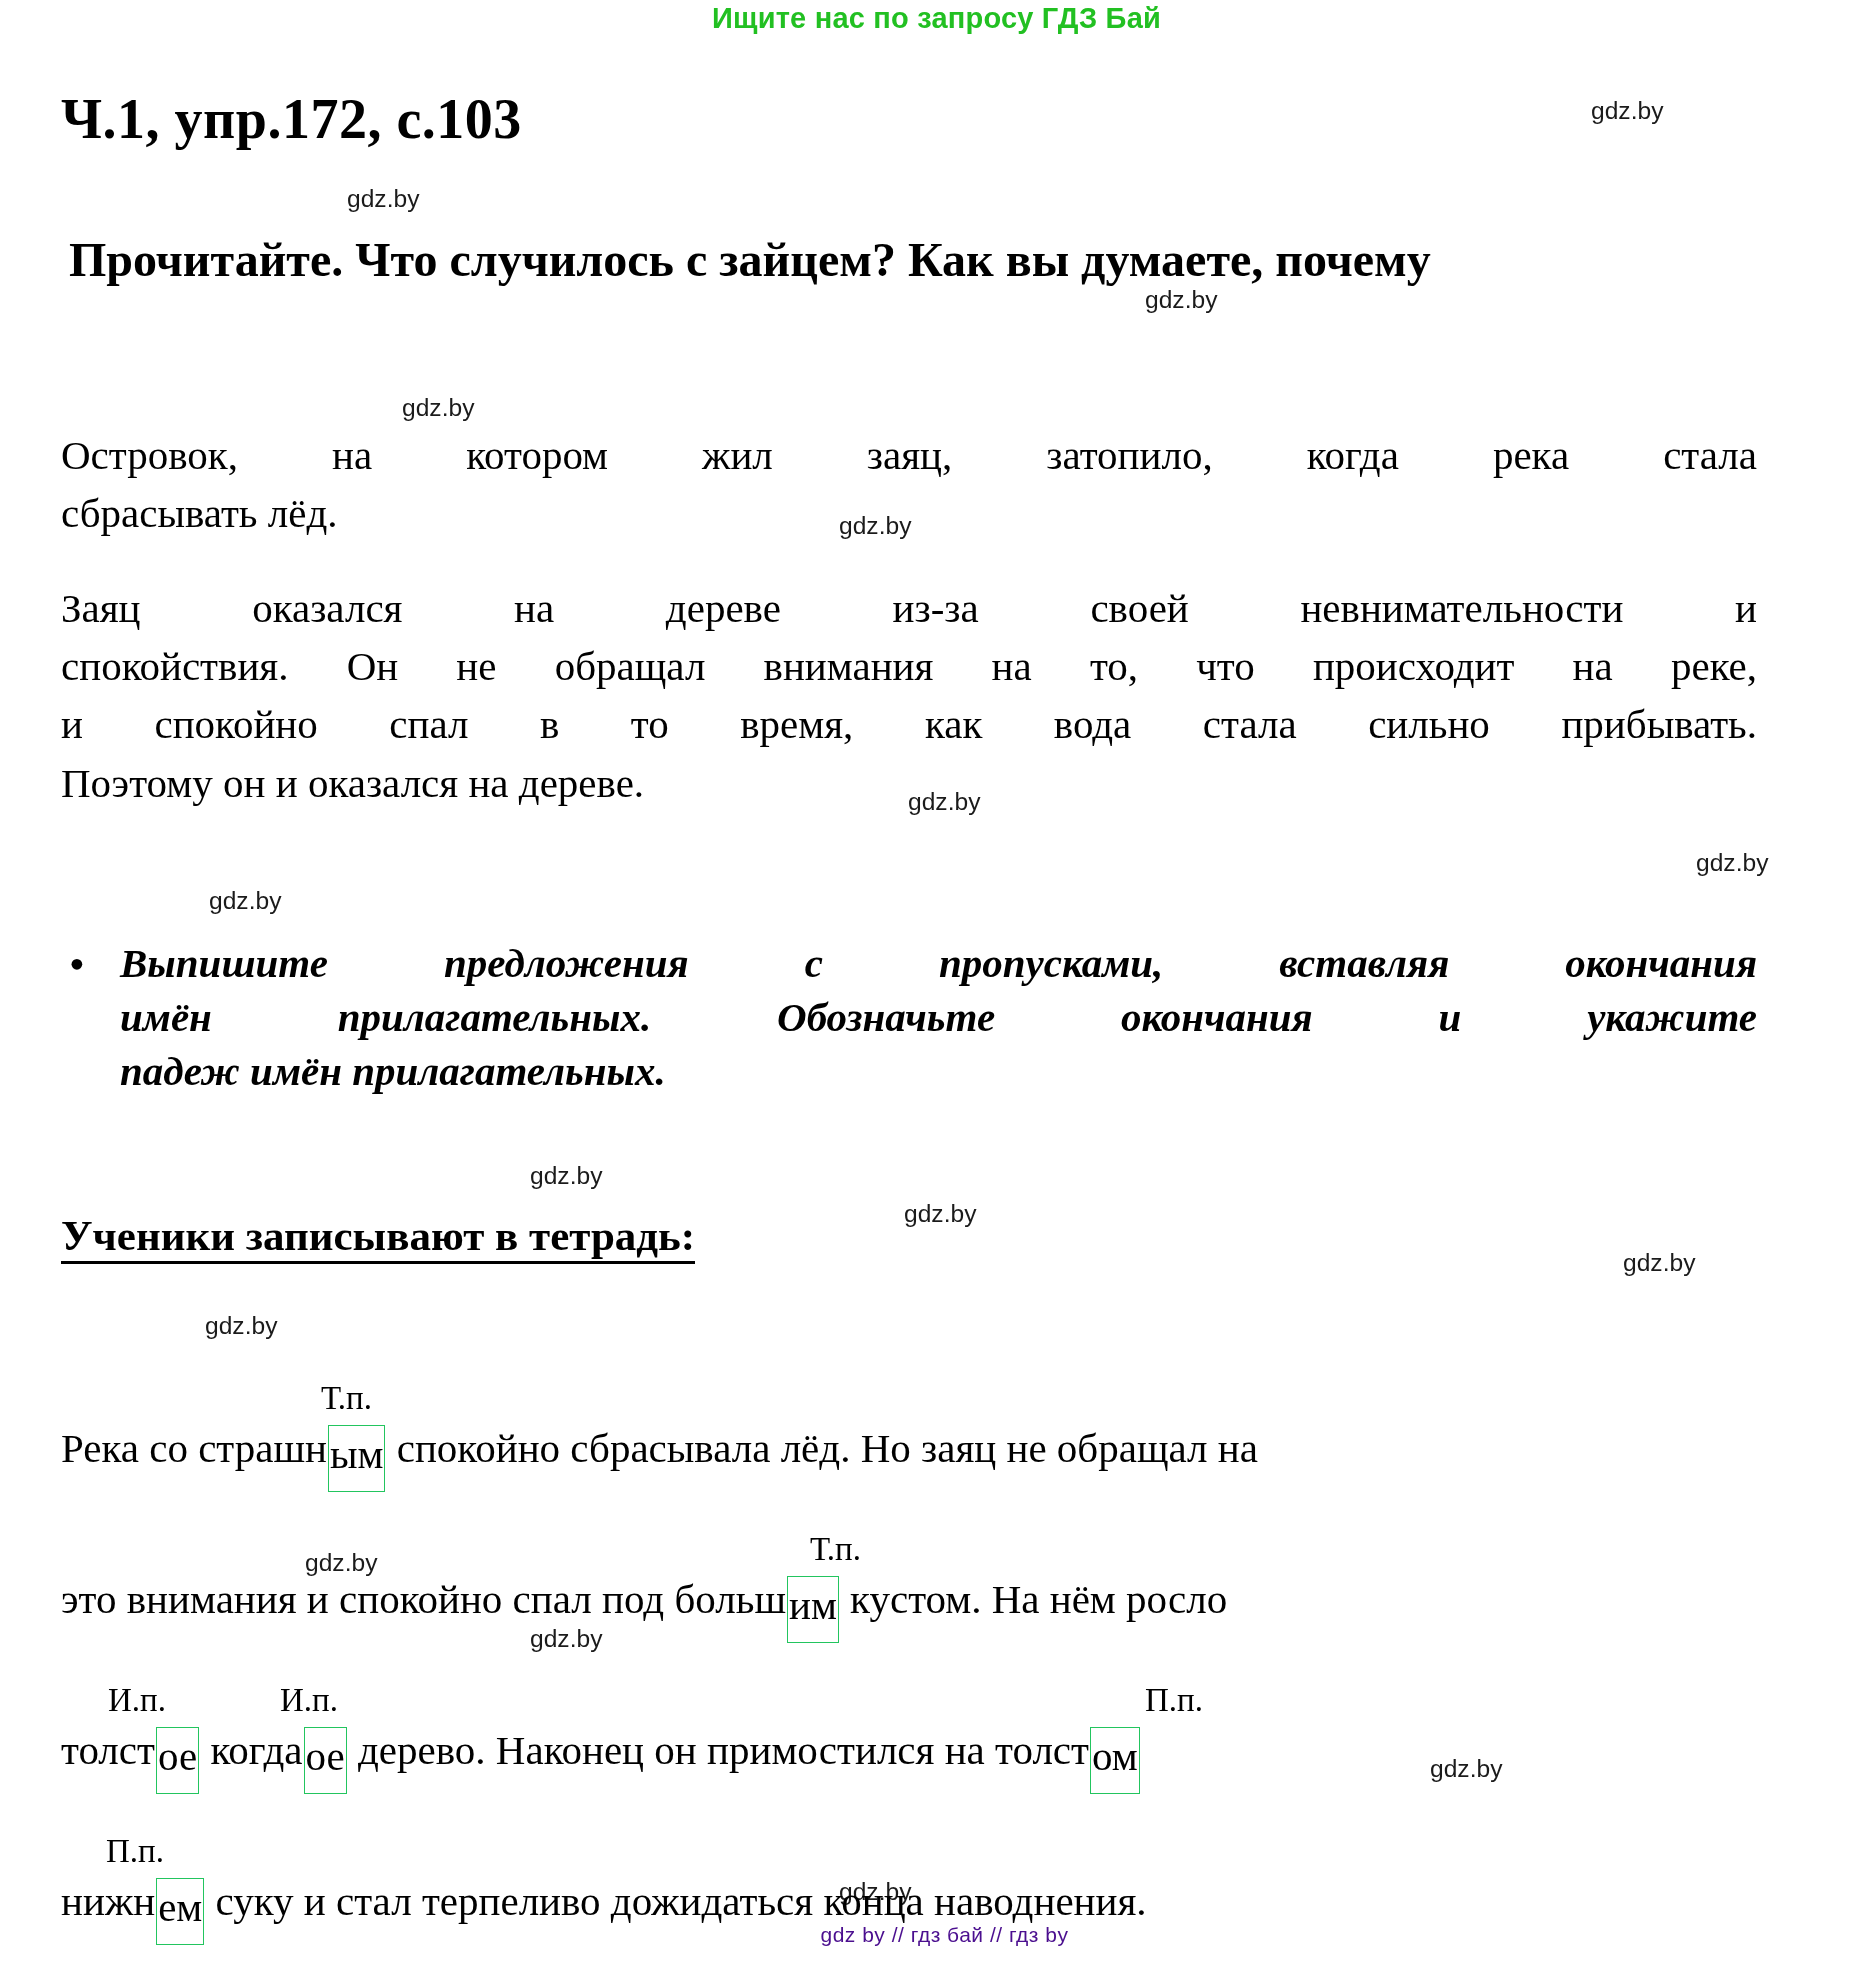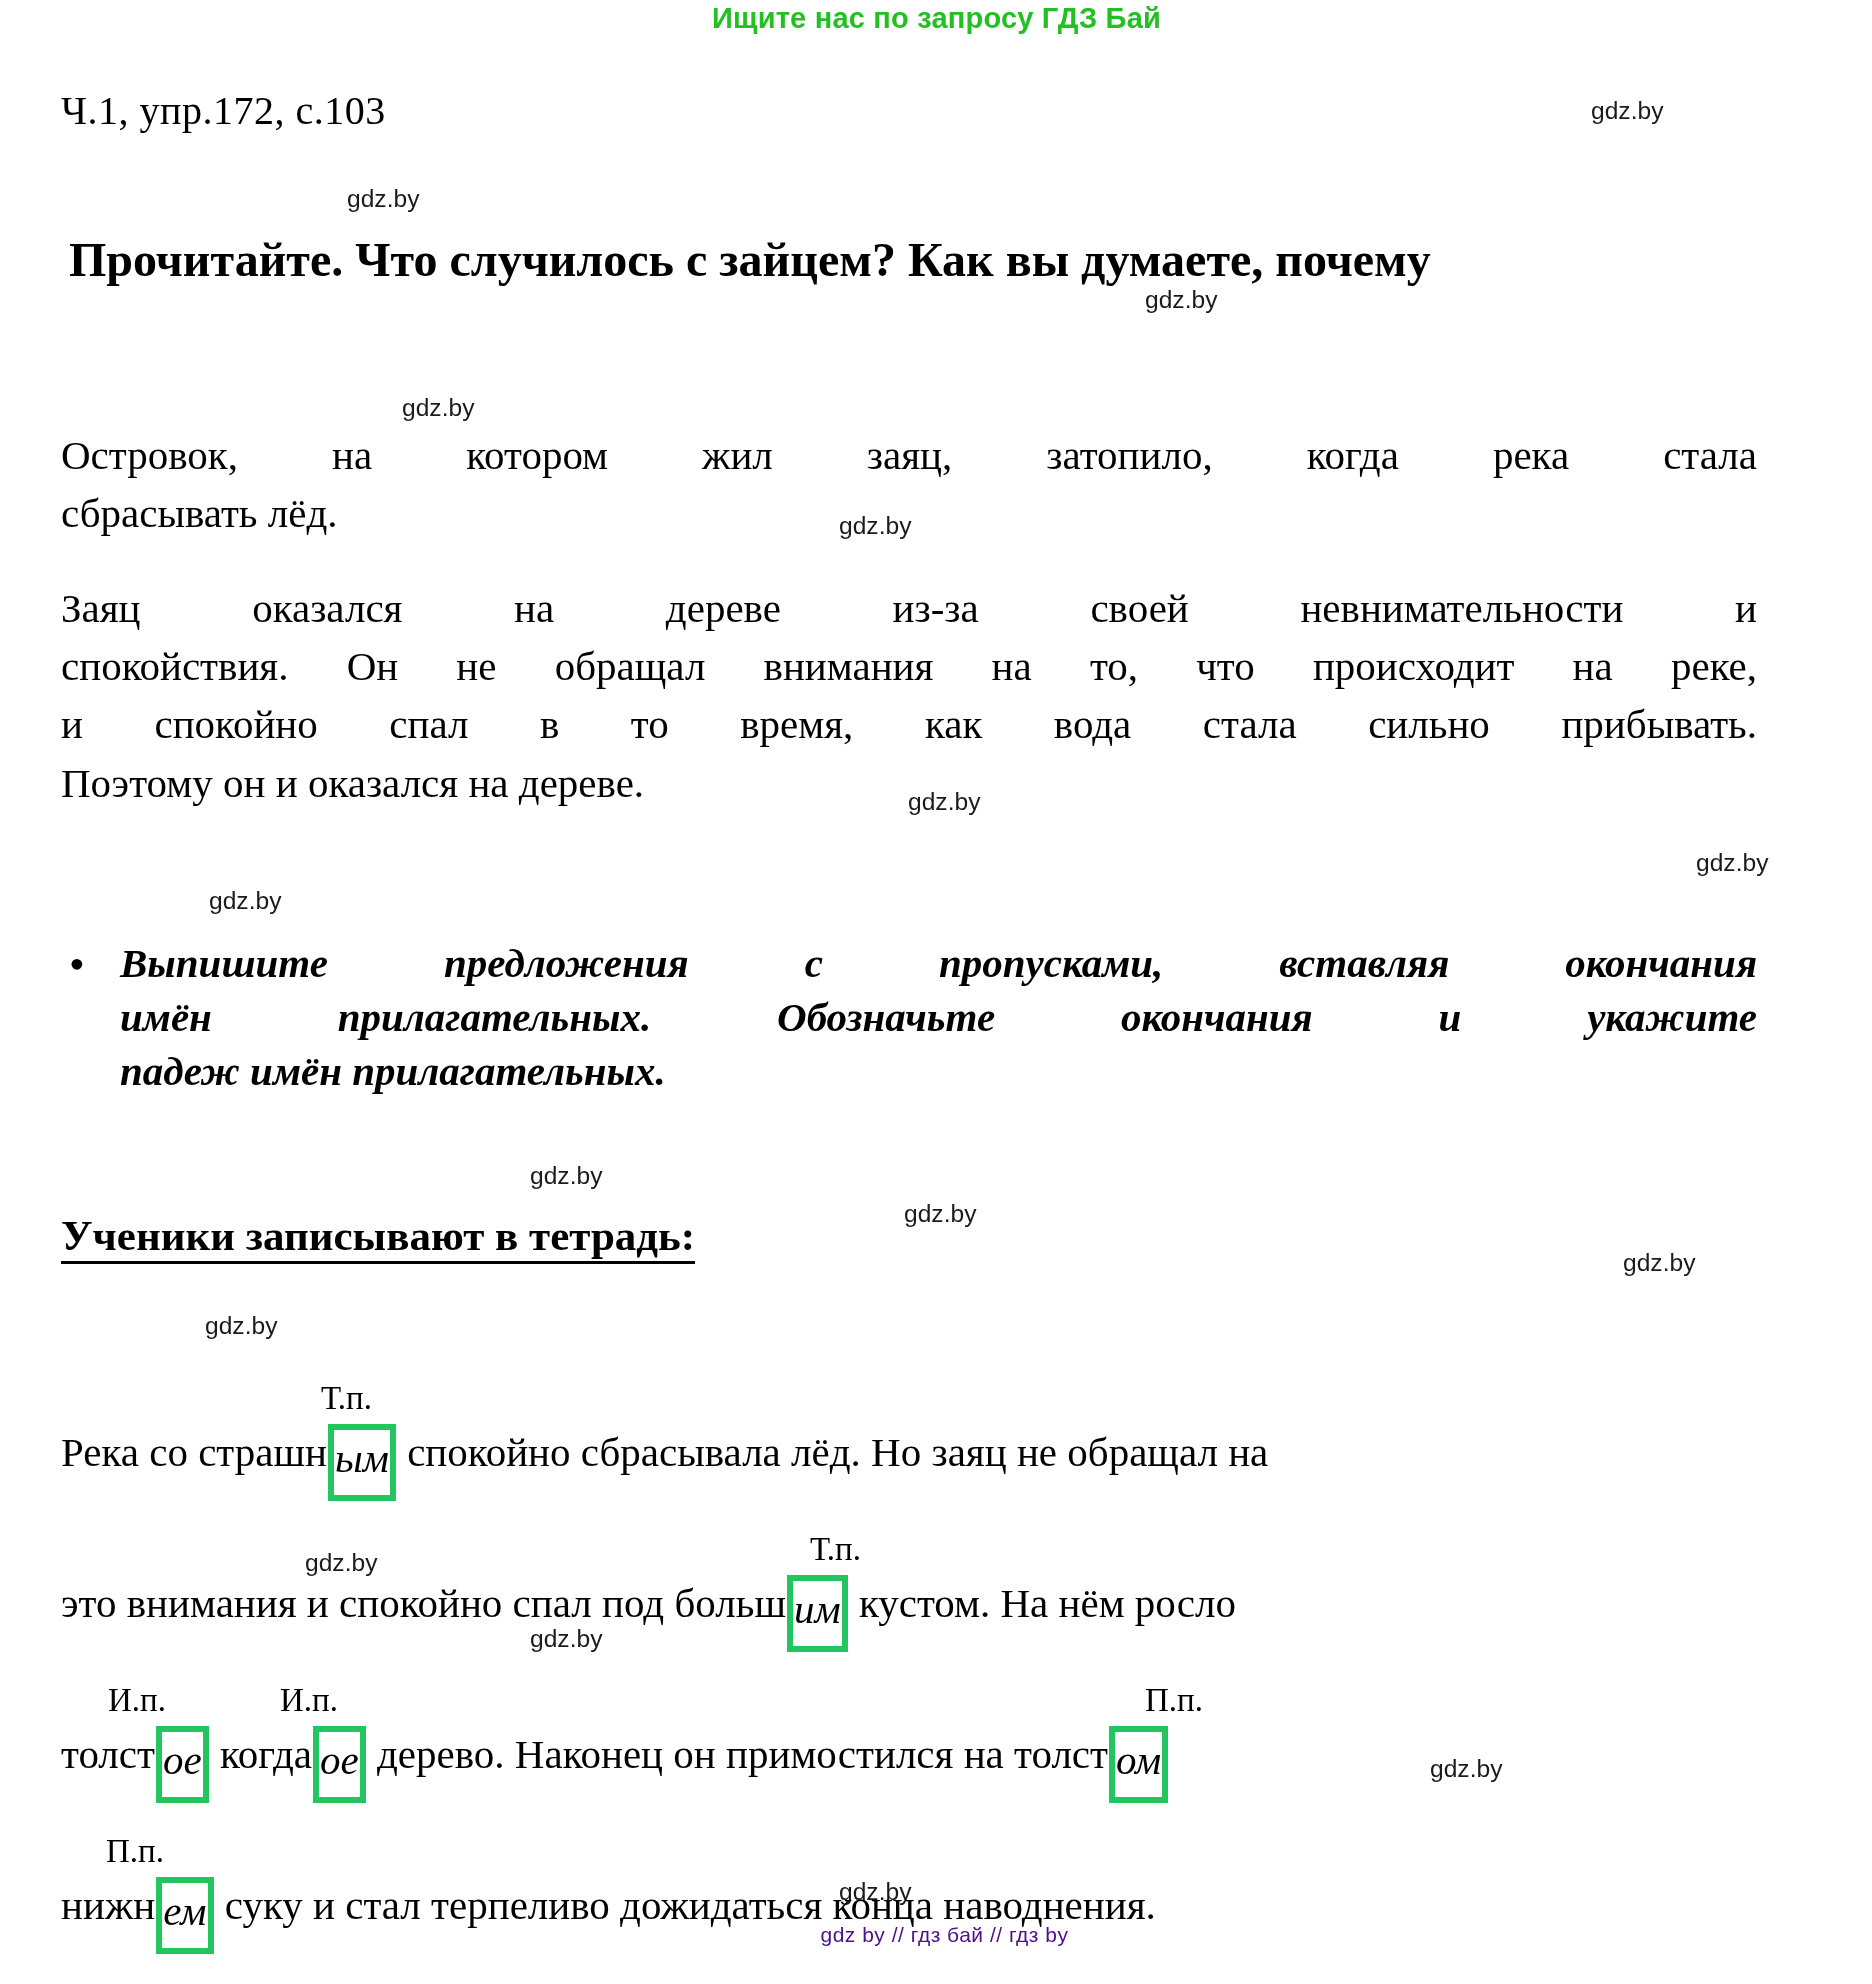--- a/index.html
+++ b/index.html
@@ -52,22 +52,22 @@
     position: absolute;
     left: 61px;
     top: 0;
     width: 1714px;
   }
 
   .title {
     position: absolute;
     left: 0;
     top: 87px;
-    font-size: 40px;
-    font-weight: normal;
+    font-size: 56px;
+    font-weight: bold;
     letter-spacing: 0.5px;
   }
 
   .instruction {
     position: absolute;
     left: 8px;
     top: 229px;
     width: 1696px;
     font-size: 48px;
     font-weight: bold;
@@ -163,28 +163,27 @@
     top: 0;
     font-size: 33px;
   }
   .ansline .text {
     position: relative;
     height: 61px;
     line-height: 61px;
     white-space: nowrap;
   }
   .boxed {
-    border: 6px solid #22c55e;
+    border: 1px solid #22c55e;
     padding: 7.9px 1px 15.8px 1px;
     margin: 0 1px;
     line-height: 1;
     display: inline-block;
     position: relative;
     top: 5.9px;
-    font-style: italic;
   }
   .indent { display: inline-block; width: 0px; }
 
   
   .footer {
     position: absolute;
     left: 8px;
     top: 1923px;
     width: 1873px;
     text-align: center;

